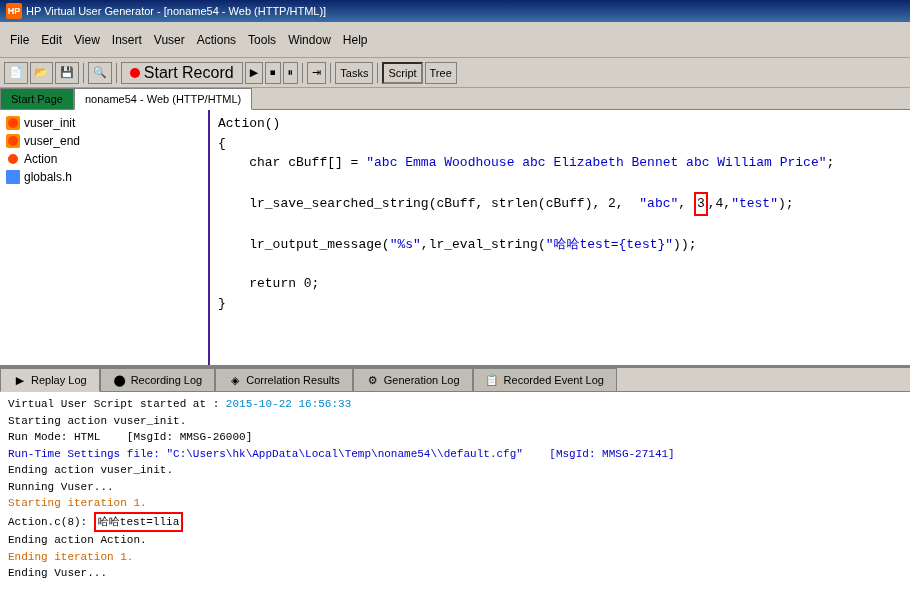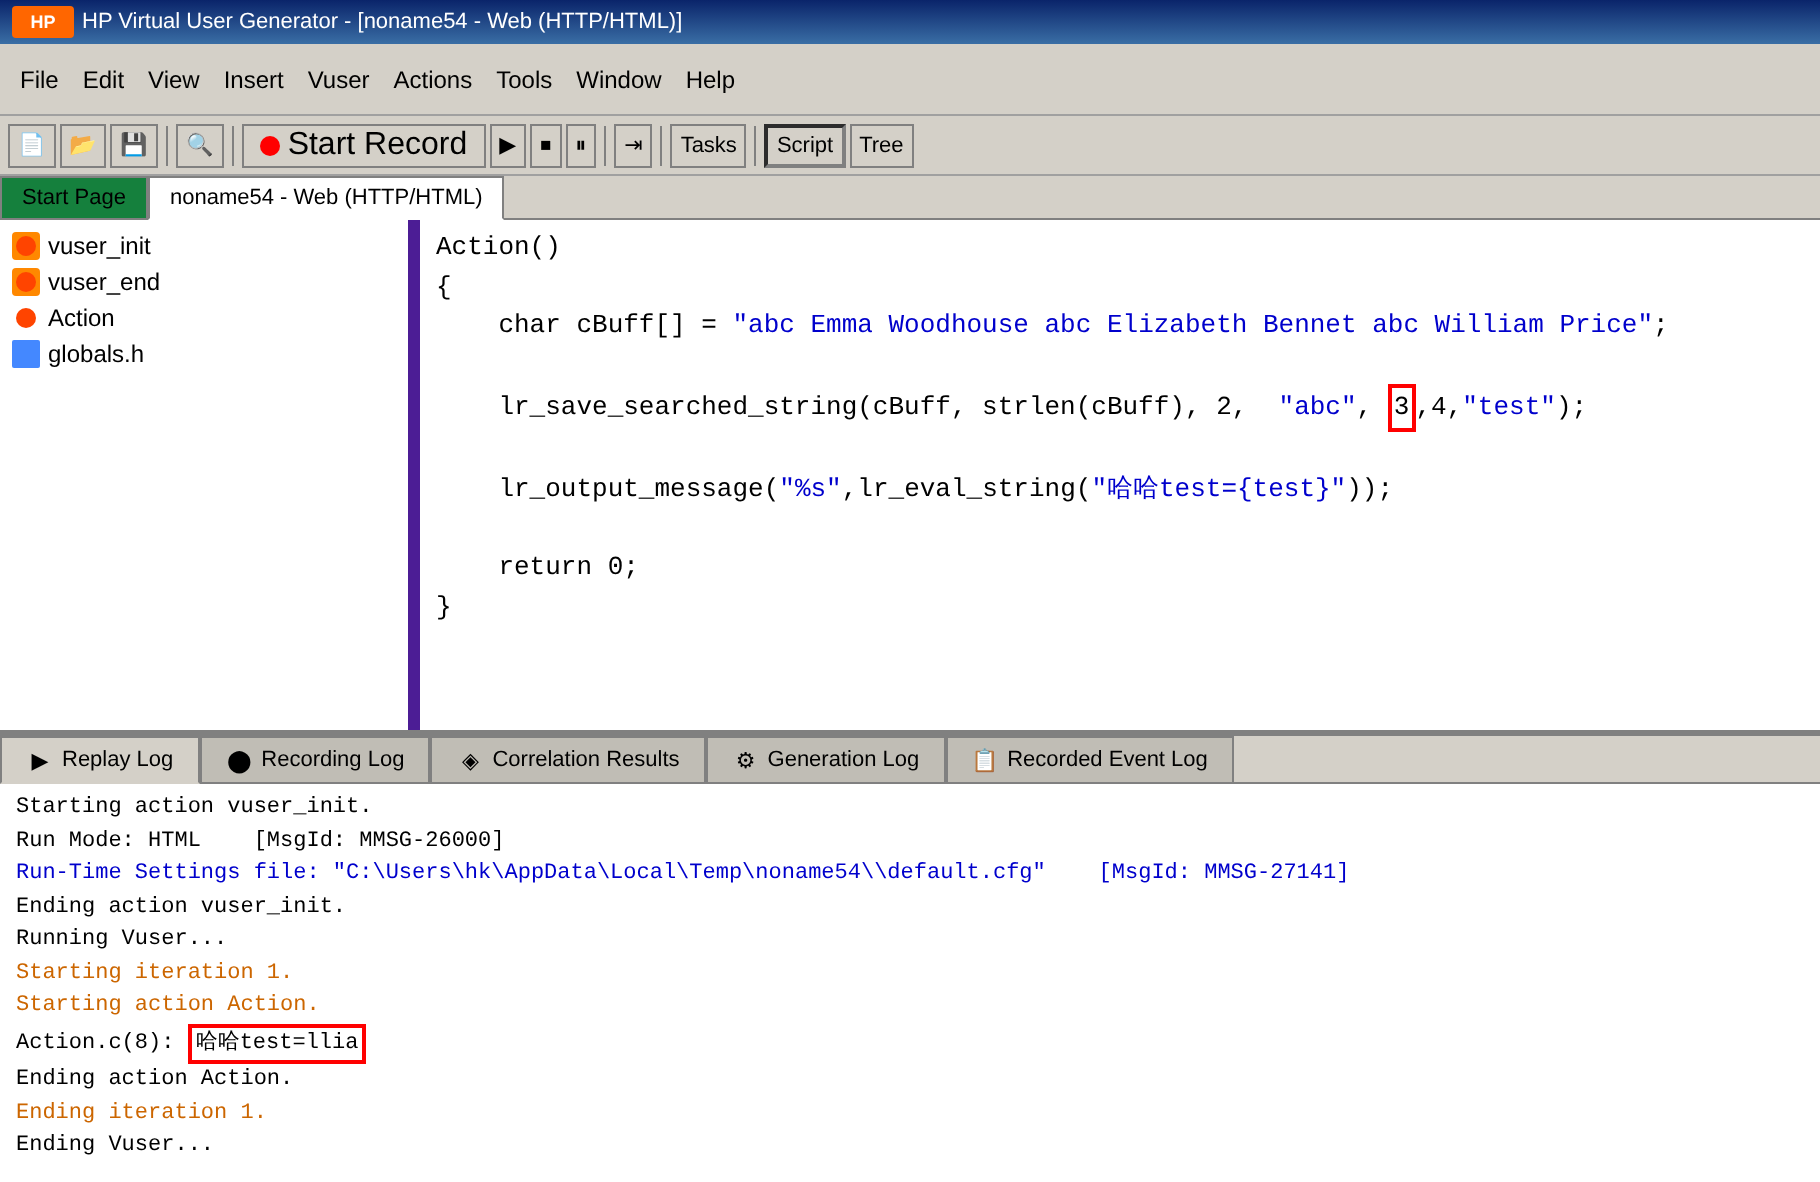--- a/index.html
+++ b/index.html
@@ -10,21 +10,21 @@
       background: linear-gradient(to bottom, #0a246a, #3a6ea5);
       color: white;
       padding: 3px 6px;
       font-size: 11px;
       font-family: Arial, sans-serif;
       display: flex;
       align-items: center;
       height: 22px;
     }
     .title-bar-icon {
-      width: 31px; height: 16px; margin-right: 4px;
+      width: 16px; height: 16px; margin-right: 4px;
       background: #ff6600;
       border-radius: 2px;
       display: inline-flex; align-items: center; justify-content: center;
       font-size: 9px; color: white; font-weight: bold;
     }
     
     
     .menu-bar {
       background: #d4d0c8;
       display: flex;
@@ -104,21 +104,21 @@
     .main-area {
       display: flex;
       height: 258px;
       border-bottom: 3px solid #808080;
     }
     
     
     .tree-panel {
       width: 210px;
       background: white;
-      border-right: 6px solid #4c1d95;
+      border-right: 2px solid #4c1d95;
       overflow-y: auto;
       padding: 4px 0;
     }
     .tree-item {
       display: flex;
       align-items: center;
       padding: 2px 6px;
       font-family: Arial, sans-serif;
       font-size: 12px;
       cursor: pointer;
@@ -329,26 +329,26 @@
       <span class="tab-icon">⚙</span>
       <span>Generation Log</span>
     </div>
     <div class="bottom-tab">
       <span class="tab-icon">📋</span>
       <span>Recorded Event Log</span>
     </div>
   </div>
 
   <div class="log-content">
+    <div class="log-line log-normal">Virtual User Script started at : <span class="log-timestamp">2015-10-22 16:56:33</span></div>
     <div class="log-line log-normal">Starting action vuser_init.</div>
     <div class="log-line log-normal">Run Mode: HTML    [MsgId: MMSG-26000]</div>
     <div class="log-line log-blue">Run-Time Settings file: "C:\Users\hk\AppData\Local\Temp\noname54\\default.cfg"    [MsgId: MMSG-27141]</div>
     <div class="log-line log-normal">Ending action vuser_init.</div>
     <div class="log-line log-normal">Running Vuser...</div>
     <div class="log-line log-orange">Starting iteration 1.</div>
-    <div class="log-line log-orange">Starting action Action.</div>
     <div class="log-line log-normal">Action.c(8): <span class="log-highlight">哈哈test=llia</span></div>
     <div class="log-line log-normal">Ending action Action.</div>
     <div class="log-line log-orange">Ending iteration 1.</div>
     <div class="log-line log-normal">Ending Vuser...</div>
 
   </div>
 </div>
 
 </body></html>

